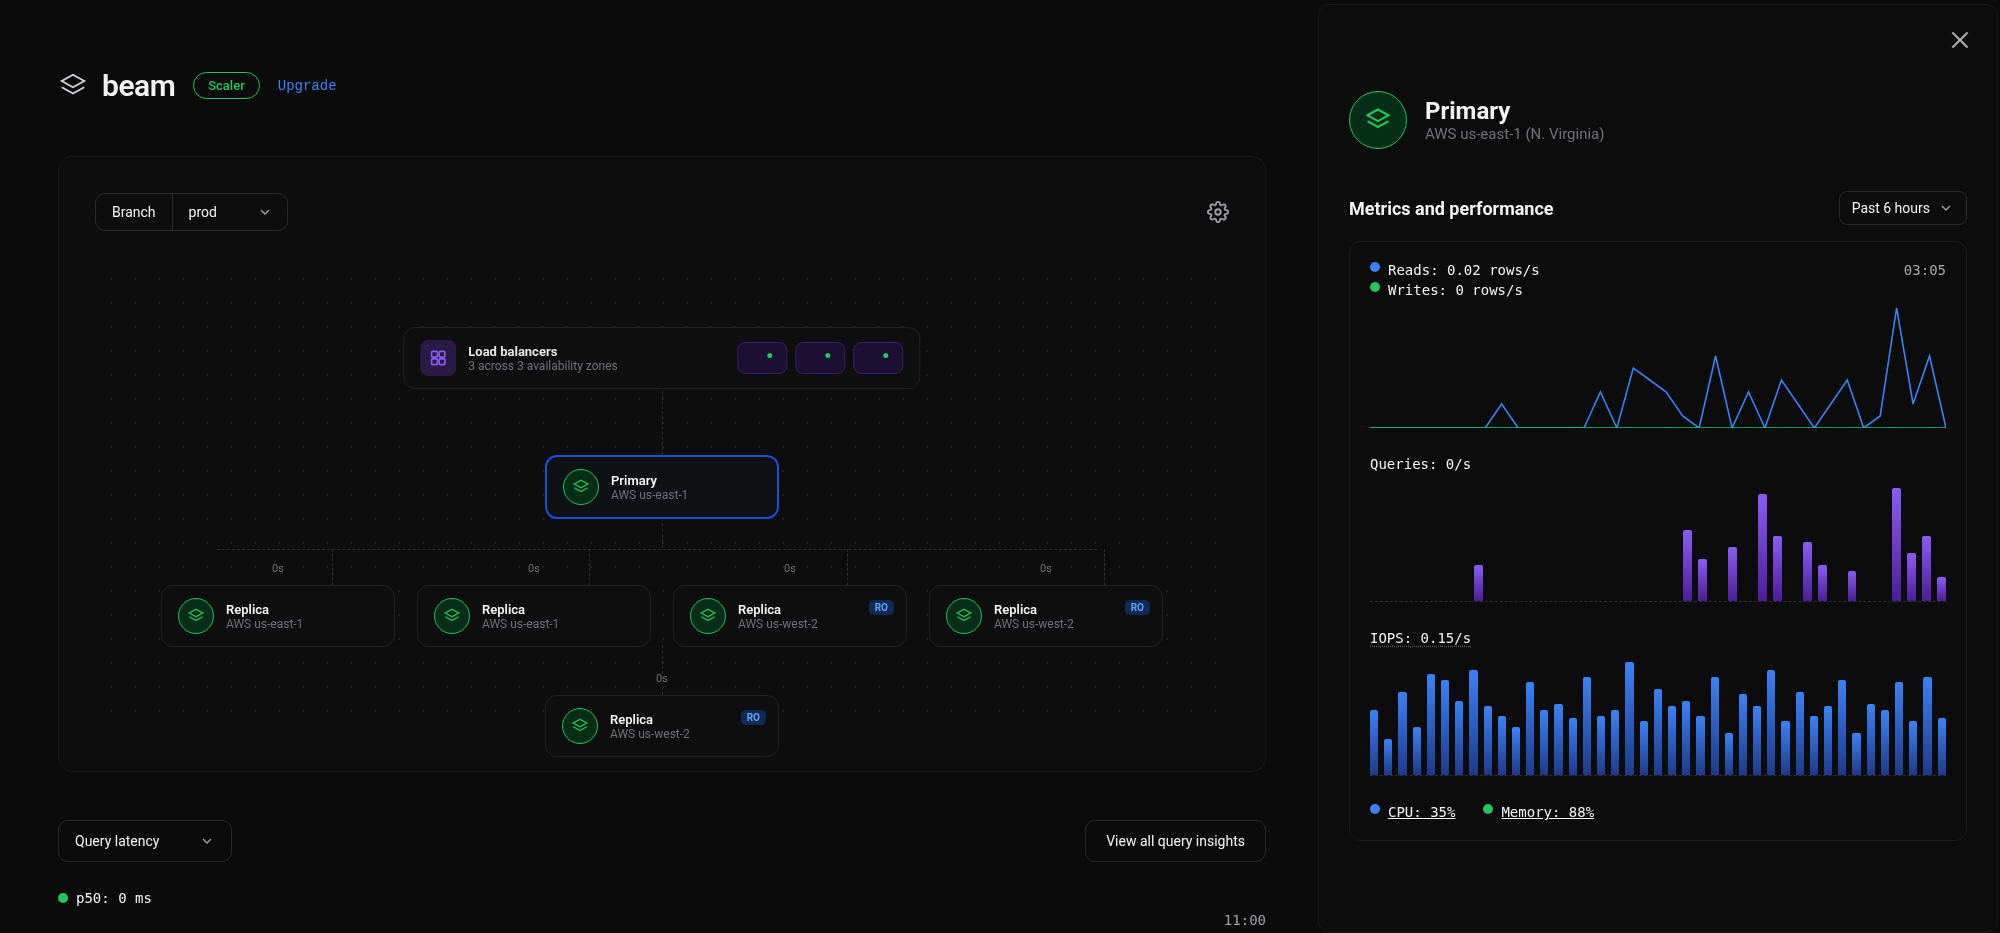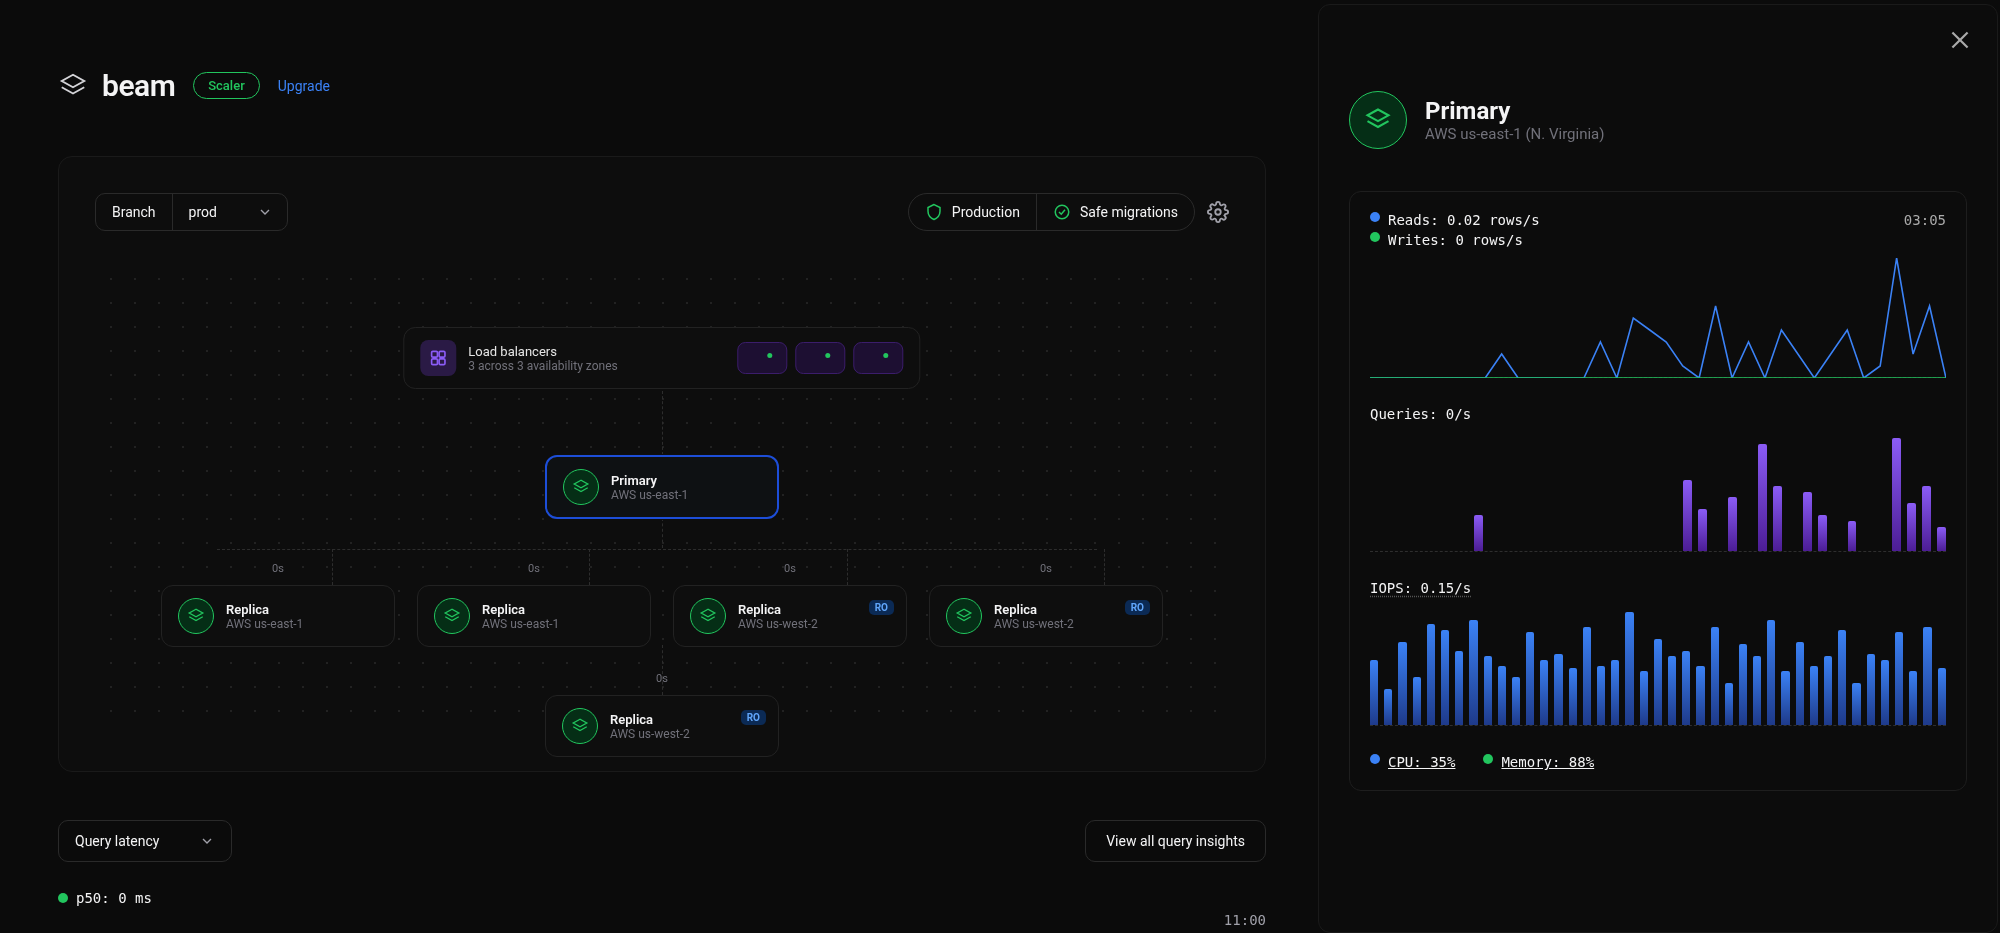--- a/index.html
+++ b/index.html
@@ -43,21 +43,21 @@
   .logo-icon { width: 30px; height: 30px; color: #d4d4d8; }
   .logo-text { font-size: 30px; font-weight: 600; letter-spacing: -0.5px; }
   .badge-scaler {
     border: 1px solid var(--green);
     color: var(--green);
     padding: 5px 14px;
     border-radius: 999px;
     font-size: 13px;
     font-weight: 500;
   }
-  .upgrade { color: var(--link-blue); text-decoration: none; cursor: pointer; }
+  .upgrade { color: var(--link-blue); text-decoration: none; cursor: pointer; font-family: Liberation Mono, monospace; }
 
   
   .topo-panel {
     position: absolute;
     top: 156px; left: 58px;
     width: 1208px; height: 616px;
     border: 1px solid #1a1a1a;
     border-radius: 14px;
     background: #0d0d0d;
   }
@@ -113,21 +113,21 @@
     border-radius: 12px;
   }
   .lb-left { display: flex; align-items: center; gap: 12px; }
   .lb-icon {
     width: 36px; height: 36px;
     background: #2a1a45;
     border-radius: 8px;
     display: flex; align-items: center; justify-content: center;
     color: var(--purple-light);
   }
-  .lb-text .title { font-size: 13px; font-weight: 400; color: #e5e5e5; }
+  .lb-text .title { font-size: 13px; font-weight: 700; color: #e5e5e5; }
   .lb-text .sub { font-size: 12px; color: var(--text-dimmer); }
   .lb-zones { display: flex; gap: 8px; }
   .zone {
     width: 50px; height: 32px; background: #1d0f32;
     border: 1px solid #3b1d6b;
     border-radius: 8px;
     position: relative;
   }
   .zone::after {
     content: ""; position: absolute; top: 10px; right: 14px;
@@ -340,35 +340,20 @@
     <div class="branch-group">
       <div class="branch-label">Branch</div>
       <div class="branch-select">
         <span>prod</span>
         <svg class="chev" viewBox="0 0 24 24" fill="none" stroke="currentColor" stroke-width="2">
             <polyline points="6 9 12 15 18 9"></polyline>
           </svg>
       </div>
     </div>
     <div class="tb-right">
-      <div class="status-group">
-        <div class="status-pill">
-          <svg class="shield-icon" viewBox="0 0 24 24" fill="none" stroke="currentColor" stroke-width="2">
-              <path d="M12 2 L4 6 v5 c0 5 3.5 9 8 11 4.5-2 8-6 8-11 V6 L12 2z"></path>
-            </svg>
-          <span>Production</span>
-        </div>
-        <div class="status-pill">
-          <svg class="check-circle-icon" viewBox="0 0 24 24" fill="none" stroke="currentColor" stroke-width="2">
-              <circle cx="12" cy="12" r="9"></circle>
-              <polyline points="8 12 11 15 16 9"></polyline>
-            </svg>
-          <span>Safe migrations</span>
-        </div>
-      </div>
       <svg class="gear-icon-btn" viewBox="0 0 24 24" fill="none" stroke="currentColor" stroke-width="2">
         <circle cx="12" cy="12" r="3"></circle>
         <path d="M19.4 15a1.7 1.7 0 0 0 .34 1.87l.06.06a2 2 0 1 1-2.83 2.83l-.06-.06a1.7 1.7 0 0 0-1.87-.34 1.7 1.7 0 0 0-1 1.56V21a2 2 0 1 1-4 0v-.09a1.7 1.7 0 0 0-1-1.56 1.7 1.7 0 0 0-1.87.34l-.06.06a2 2 0 1 1-2.83-2.83l.06-.06a1.7 1.7 0 0 0 .34-1.87 1.7 1.7 0 0 0-1.56-1H3a2 2 0 1 1 0-4h.09a1.7 1.7 0 0 0 1.56-1 1.7 1.7 0 0 0-.34-1.87l-.06-.06a2 2 0 1 1 2.83-2.83l.06.06a1.7 1.7 0 0 0 1.87.34h0a1.7 1.7 0 0 0 1-1.56V3a2 2 0 1 1 4 0v.09a1.7 1.7 0 0 0 1 1.56h0a1.7 1.7 0 0 0 1.87-.34l.06-.06a2 2 0 1 1 2.83 2.83l-.06.06a1.7 1.7 0 0 0-.34 1.87v0a1.7 1.7 0 0 0 1.56 1H21a2 2 0 1 1 0 4h-.09a1.7 1.7 0 0 0-1.56 1z"></path>
       </svg>
     </div>
   </div>
 
   <div class="topo-grid"></div>
 
   <div class="vline l1"></div>
@@ -526,20 +511,29 @@
           <polygon points="12 3 3 8 12 13 21 8 12 3"></polygon>
           <polyline points="3 13 12 18 21 13"></polyline>
         </svg>
     </div>
     <div>
       <div class="sp-title">Primary</div>
       <div class="sp-sub">AWS us-east-1 (N. Virginia)</div>
     </div>
   </div>
 
+  <div class="section-head">
+    <div class="section-title">Metrics and performance</div>
+    <div class="time-select">
+      <span>Past 6 hours</span>
+      <svg class="chev" viewBox="0 0 24 24" fill="none" stroke="currentColor" stroke-width="2">
+          <polyline points="6 9 12 15 18 9"></polyline>
+        </svg>
+    </div>
+  </div>
 
   <div class="metrics-card">
 
     <div class="metric-block">
       <div class="metric-head">
         <div class="metric-labels mono">
           <div class="m-item">
               <span class="dot blue"></span>
               <span>Reads: 0.02 rows/s</span>
             </div>

